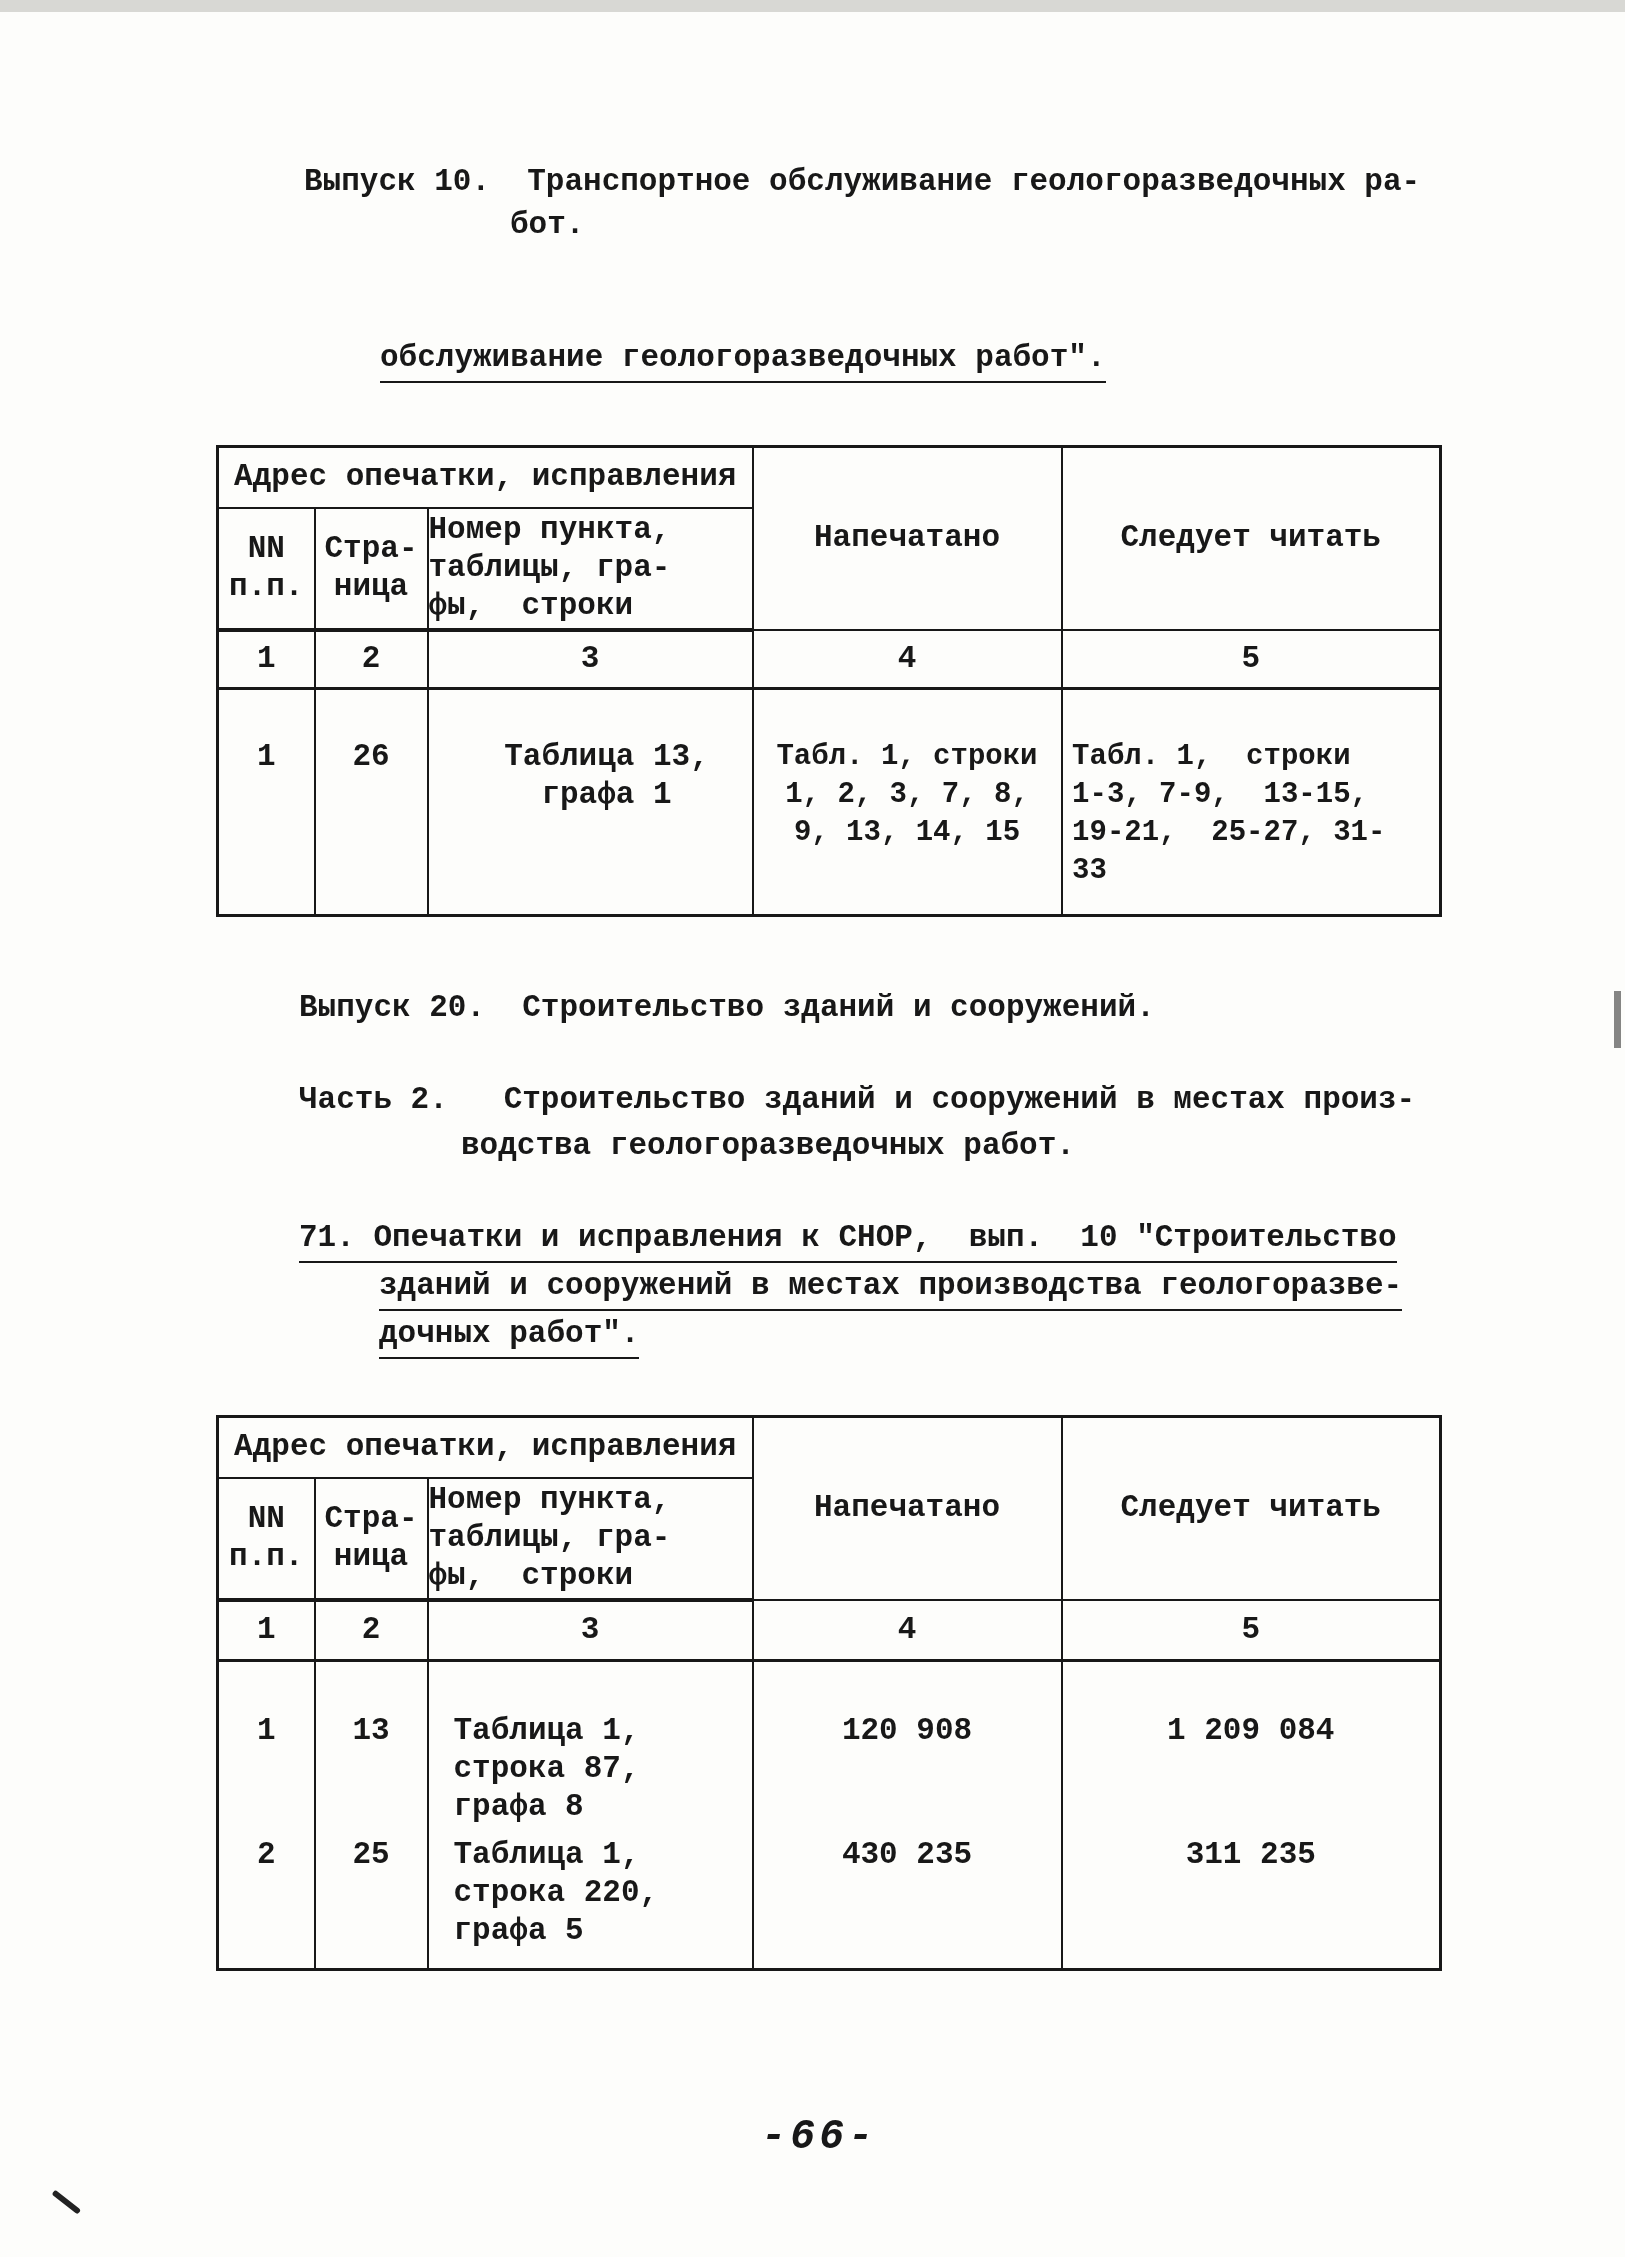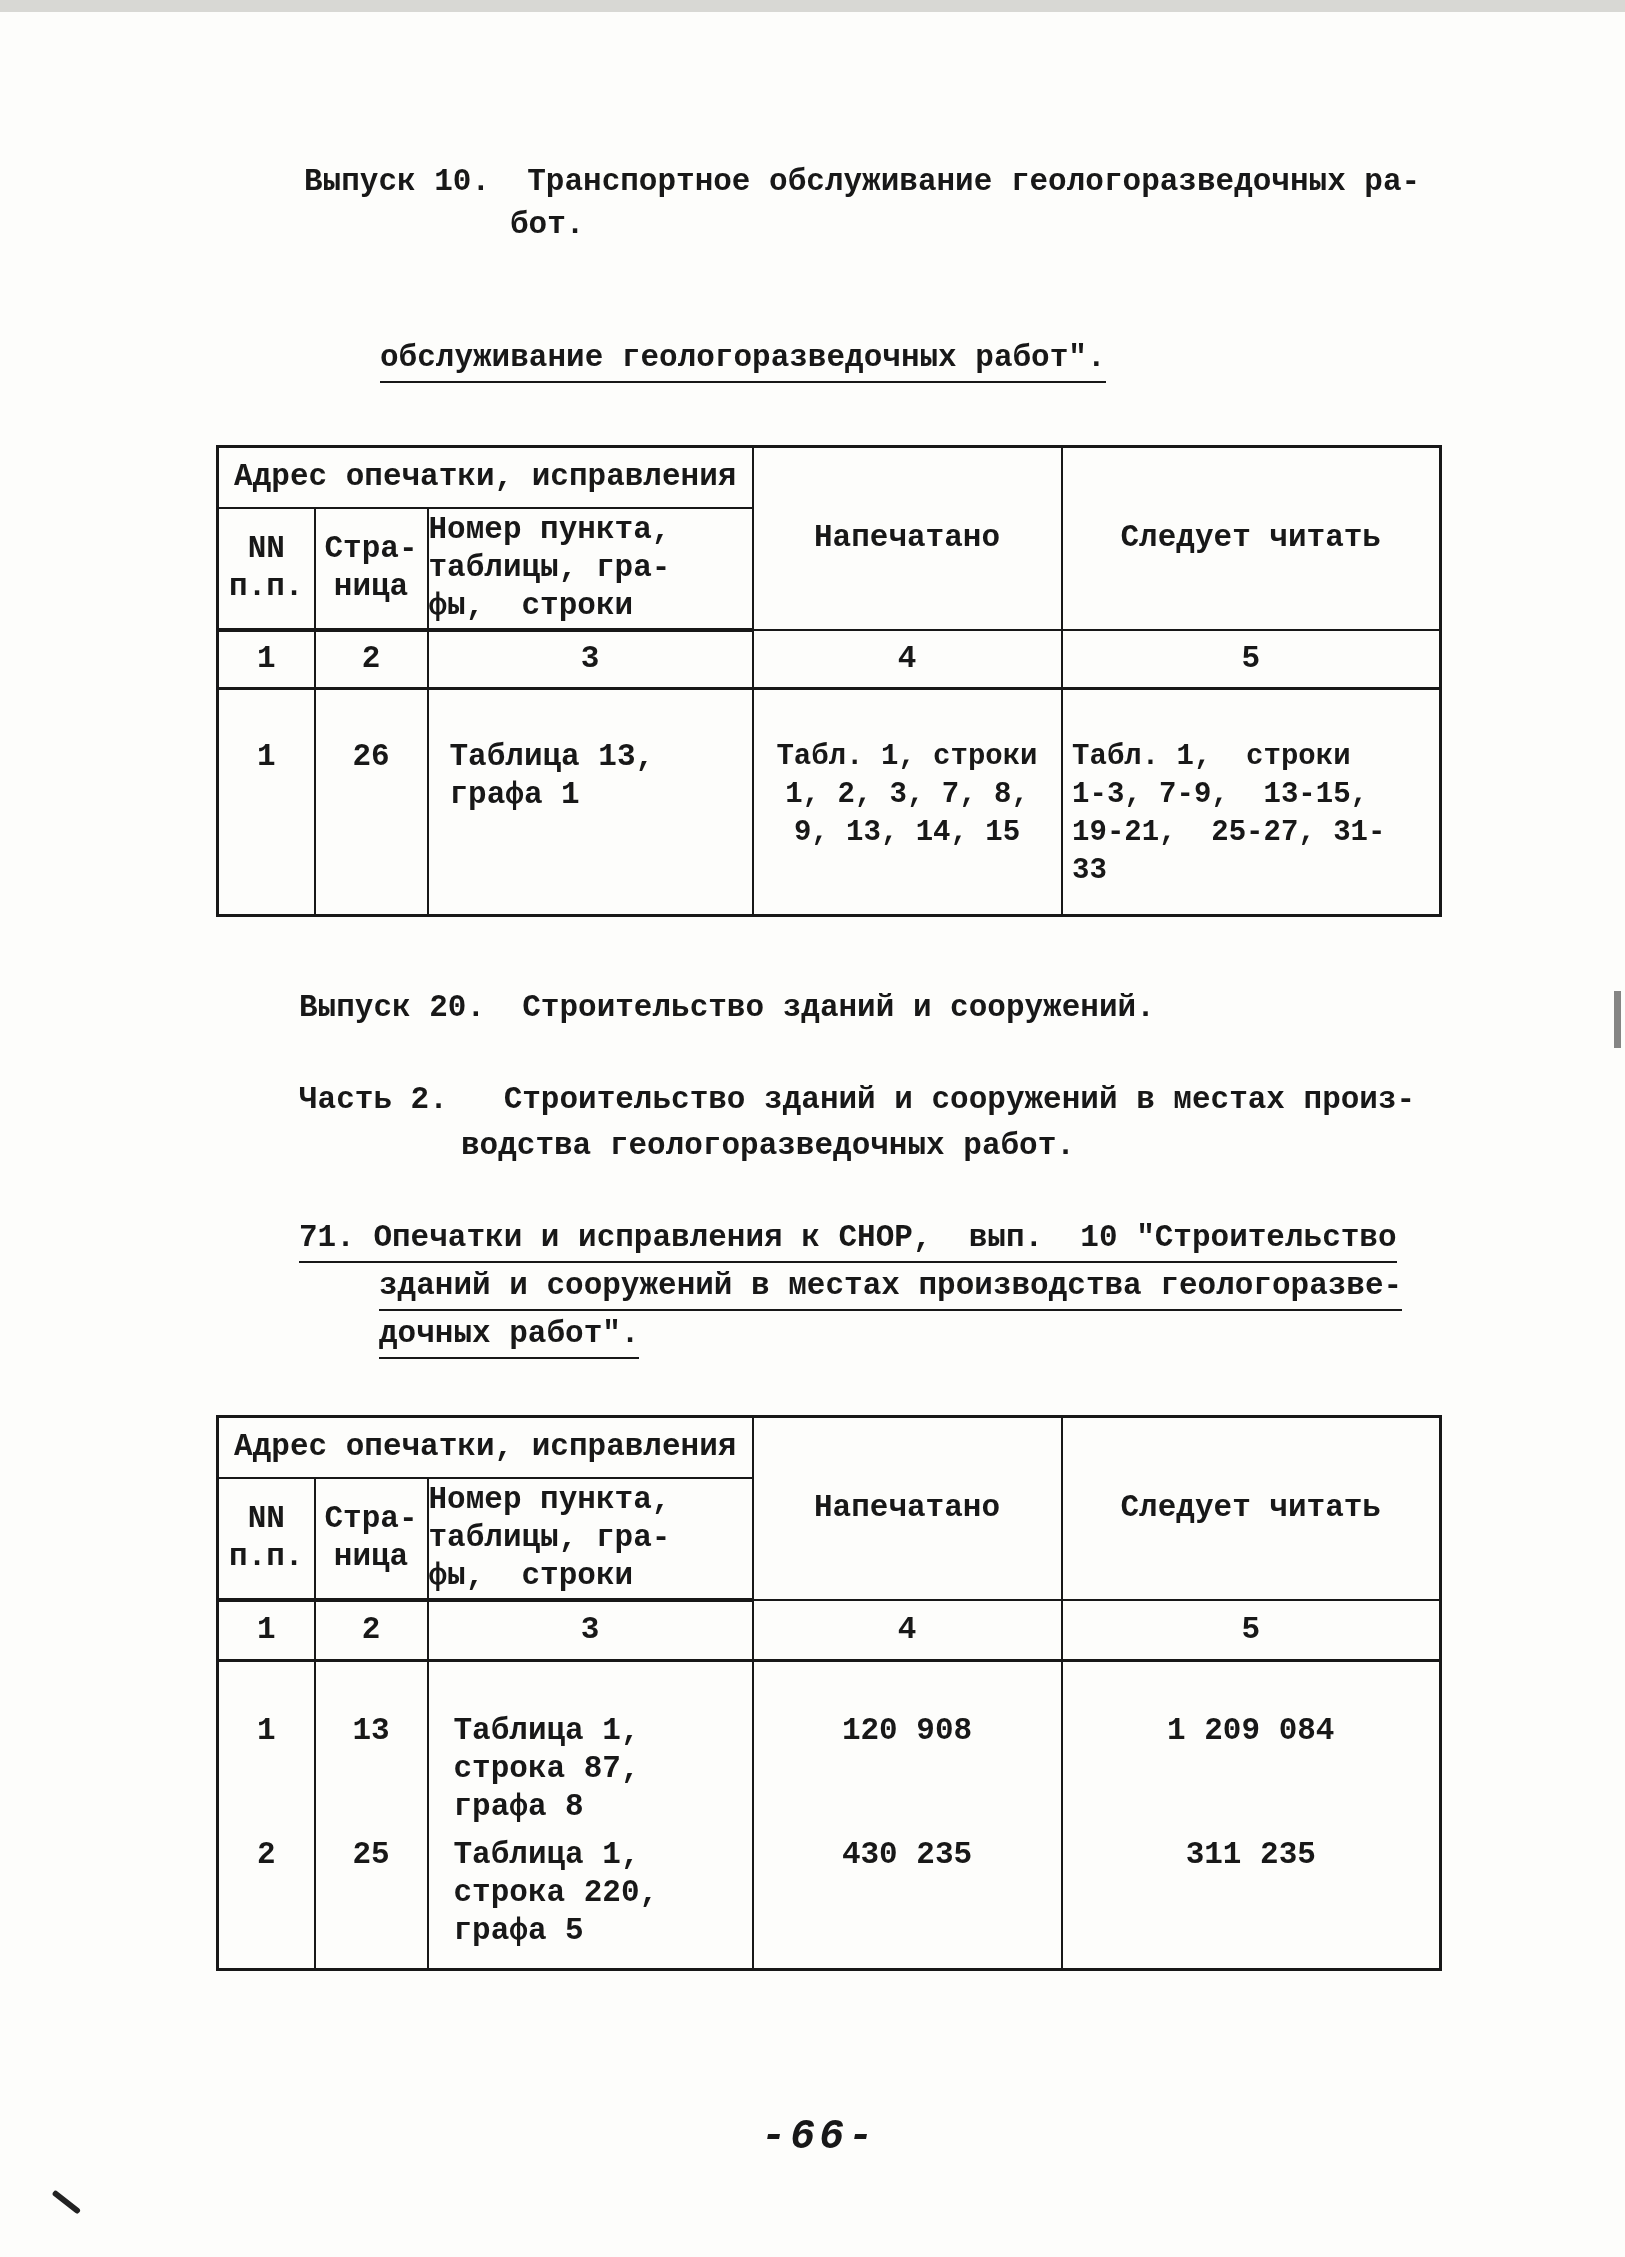--- a/index.html
+++ b/index.html
@@ -66,21 +66,21 @@
   tr.numrow td {
     text-align: center;
     vertical-align: middle;
     border-bottom: 3.8px solid #181818;
   }
   tr.body td {
     vertical-align: top;
     padding-top: 48px;
   }
   tr.body td.c-nn, tr.body td.c-page { text-align: center; }
-  tr.body td.c-item { text-align: left; padding-left: 21px; }
+  tr.body td.c-item { text-align: center; padding-left: 33px; }
   tr.body td.c-printed { text-align: center; font-size: 29px; }
   tr.body td.c-correct { text-align: left; padding-left: 9.6px; font-size: 29px; }
   
   tr.body2a td { vertical-align: top; padding-top: 50px; border-bottom: none; }
   tr.body2b td { vertical-align: top; padding-top: 7.6px;  border-top: none; }
   tr.body2a td.c-nn, tr.body2a td.c-page,
   tr.body2b td.c-nn, tr.body2b td.c-page { text-align: center; }
   tr.body2a td.c-item, tr.body2b td.c-item { text-align: left; padding-left: 25px; }
   tr.body2a td.c-printed, tr.body2b td.c-printed,
   tr.body2a td.c-correct, tr.body2b td.c-correct { text-align: center; font-size: 31px; }

